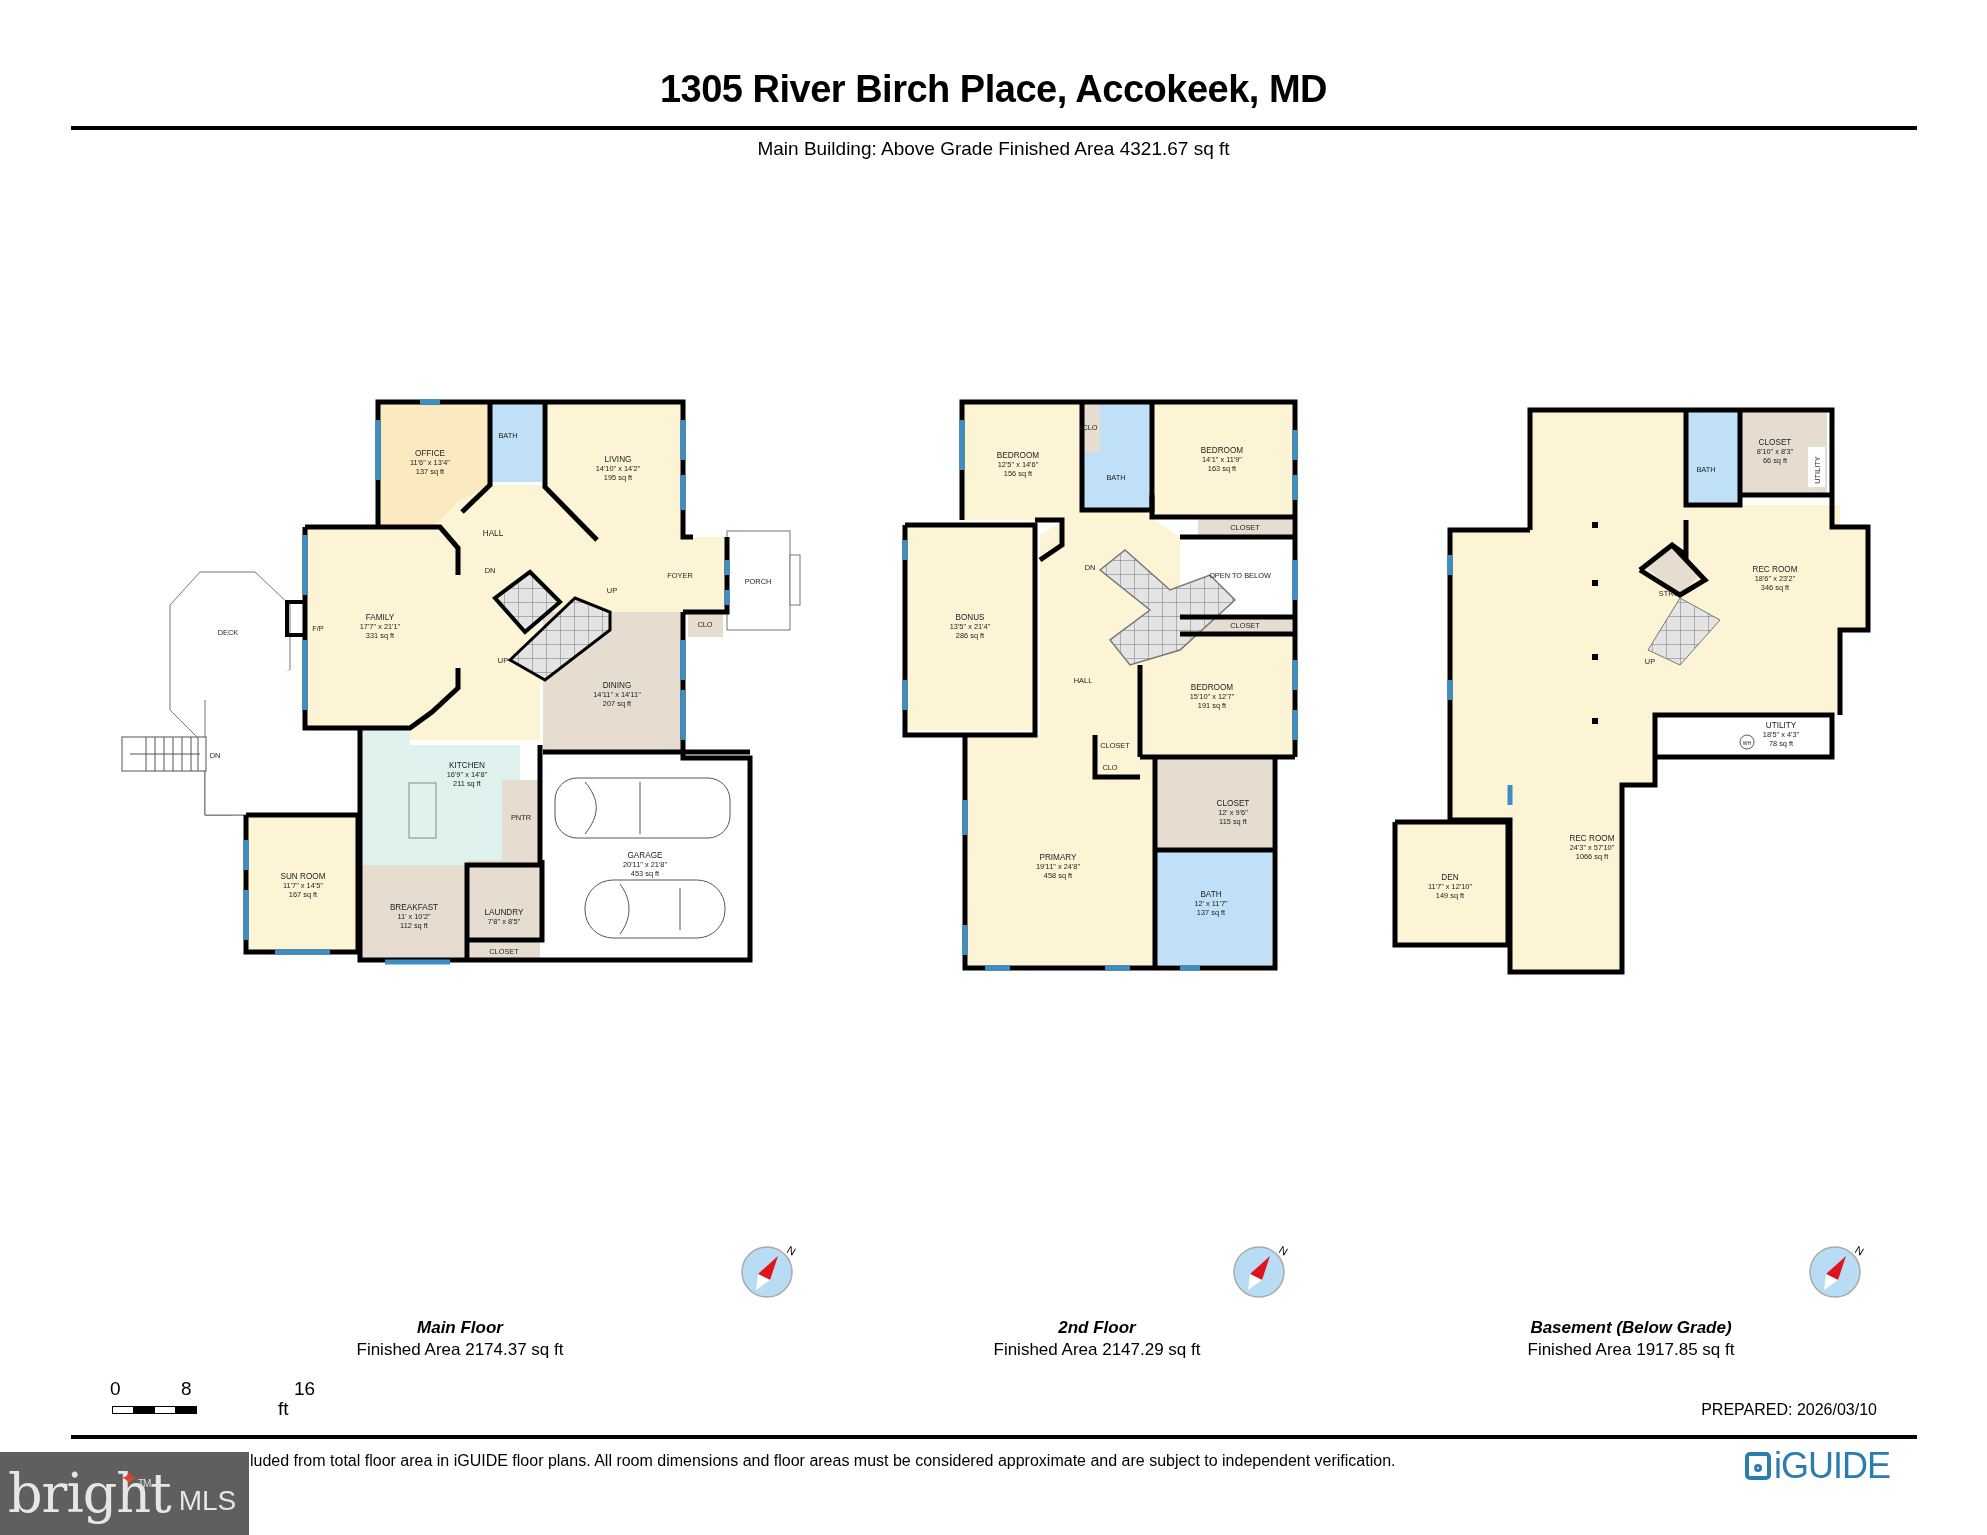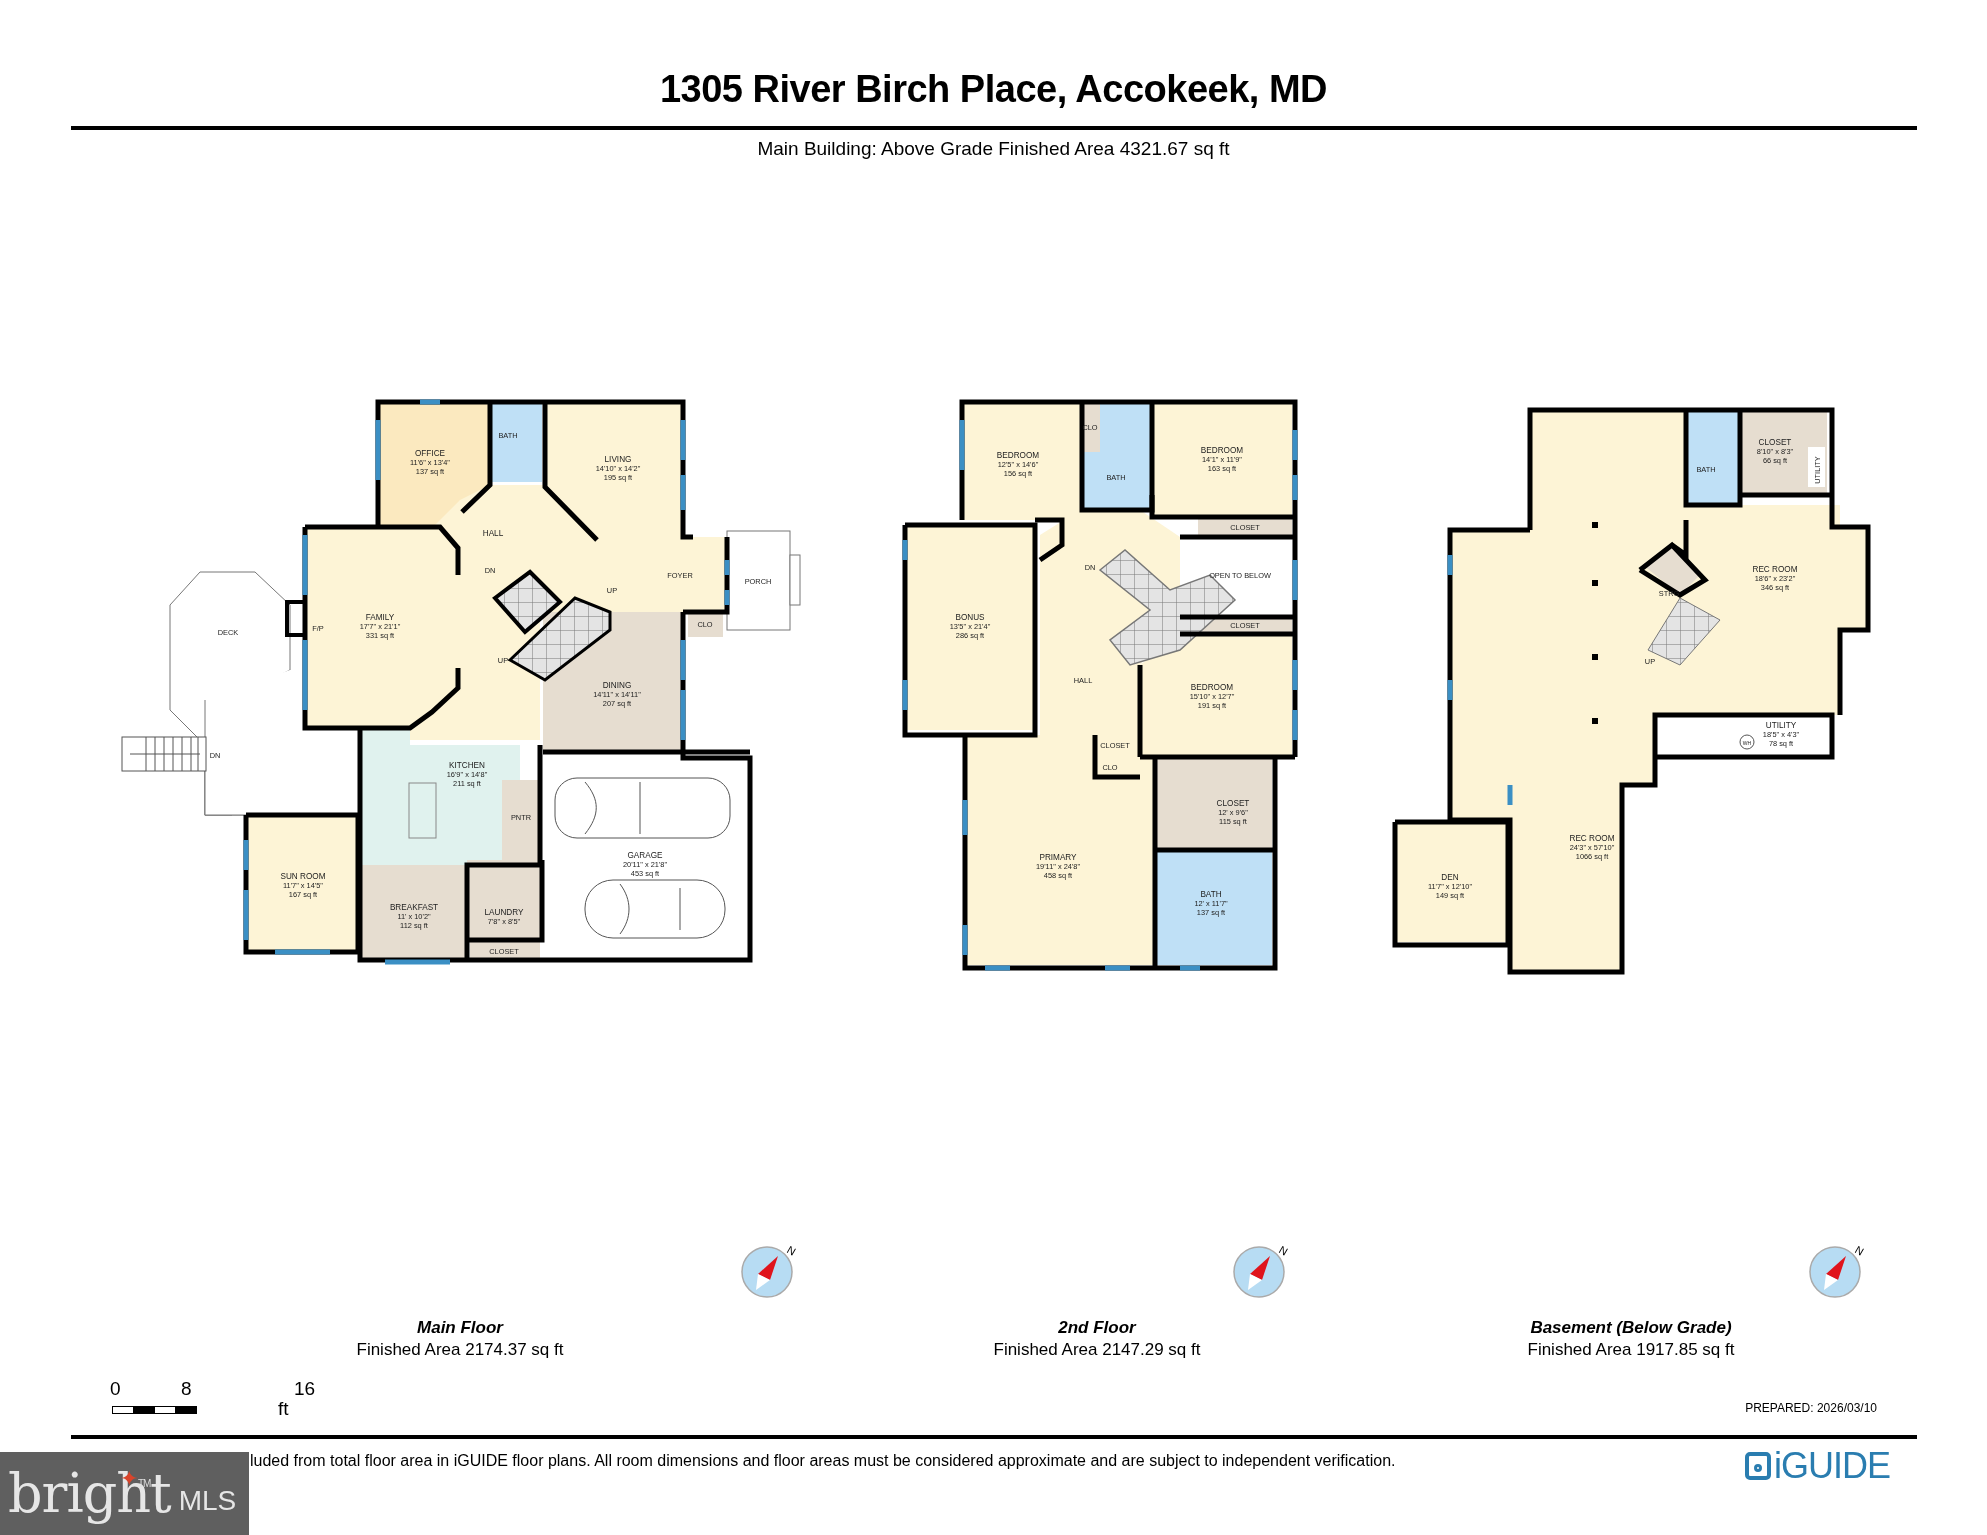--- a/index.html
+++ b/index.html
@@ -13,21 +13,21 @@
   .room-name { font-size: 8.2px; font-family: "Liberation Sans", sans-serif; text-anchor: middle; fill: #222; }
   .room-dim { font-size: 7.4px; font-family: "Liberation Sans", sans-serif; text-anchor: middle; fill: #222; }
   .floor-label { position: absolute; text-align: center; width: 400px; }
   .floor-label .fname { font-size: 17px; font-weight: bold; display: block; font-style: italic; }
   .floor-label .farea { font-size: 17px; display: block; margin-top: 2px; }
   .compass { position: absolute; width: 60px; height: 60px; }
   .scale { position: absolute; left: 108px; top: 1378px; width: 200px; height: 50px; }
   .scale .tick { position: absolute; top: 0; font-size: 19px; }
   .scale .bar { position: absolute; top: 28px; height: 8px; width: 22px; border: 1px solid #000; box-sizing: border-box; }
   .scale .unit { position: absolute; left: 170px; top: 20px; font-size: 19px; }
-  .prepared { position: absolute; right: 110px; top: 1401px; font-size: 12px; margin-left: 45px; }
+  .prepared { position: absolute; right: 110px; top: 1401px; font-size: 16px; margin-left: 45px; }
   .disclaimer { position: absolute; left: 250px; top: 1452px; font-size: 16px; white-space: nowrap; }
   .brand { position: absolute; left: 1745px; top: 1445px; font-size: 36px; color: #2a7db0; letter-spacing: -1px; display: flex; align-items: center; }
   .brand .logo-box { width: 26px; height: 28px; border: 4px solid #2a7db0; border-radius: 5px; box-sizing: border-box; margin-right: 3px; position: relative; }
   .brand .logo-box::after { content: ""; position: absolute; left: 5px; top: 8px; width: 8px; height: 8px; border: 3px solid #2a7db0; border-radius: 50%; box-sizing: border-box; }
   .watermark { position: absolute; left: 0; top: 1452px; width: 249px; height: 83px; background: #5f5f5f; display: flex; align-items: center; padding-left: 8px; box-sizing: border-box; }
   .watermark .b { font-family: "DejaVu Serif", serif; font-size: 54px; color: #e6e6e6; letter-spacing: -1px; position: relative; }
   .watermark .b .star { position: absolute; left: 112px; top: 4px; color: #d9442b; font-size: 22px; }
   .watermark .b .tm { position: absolute; left: 130px; top: 16px; color: #ddd; font-size: 10px; font-family: "Liberation Sans", sans-serif; text-align: right; }
   .watermark .m { font-size: 28px; color: #e6e6e6; margin-left: 8px; margin-top: 14px; }
 </style>

